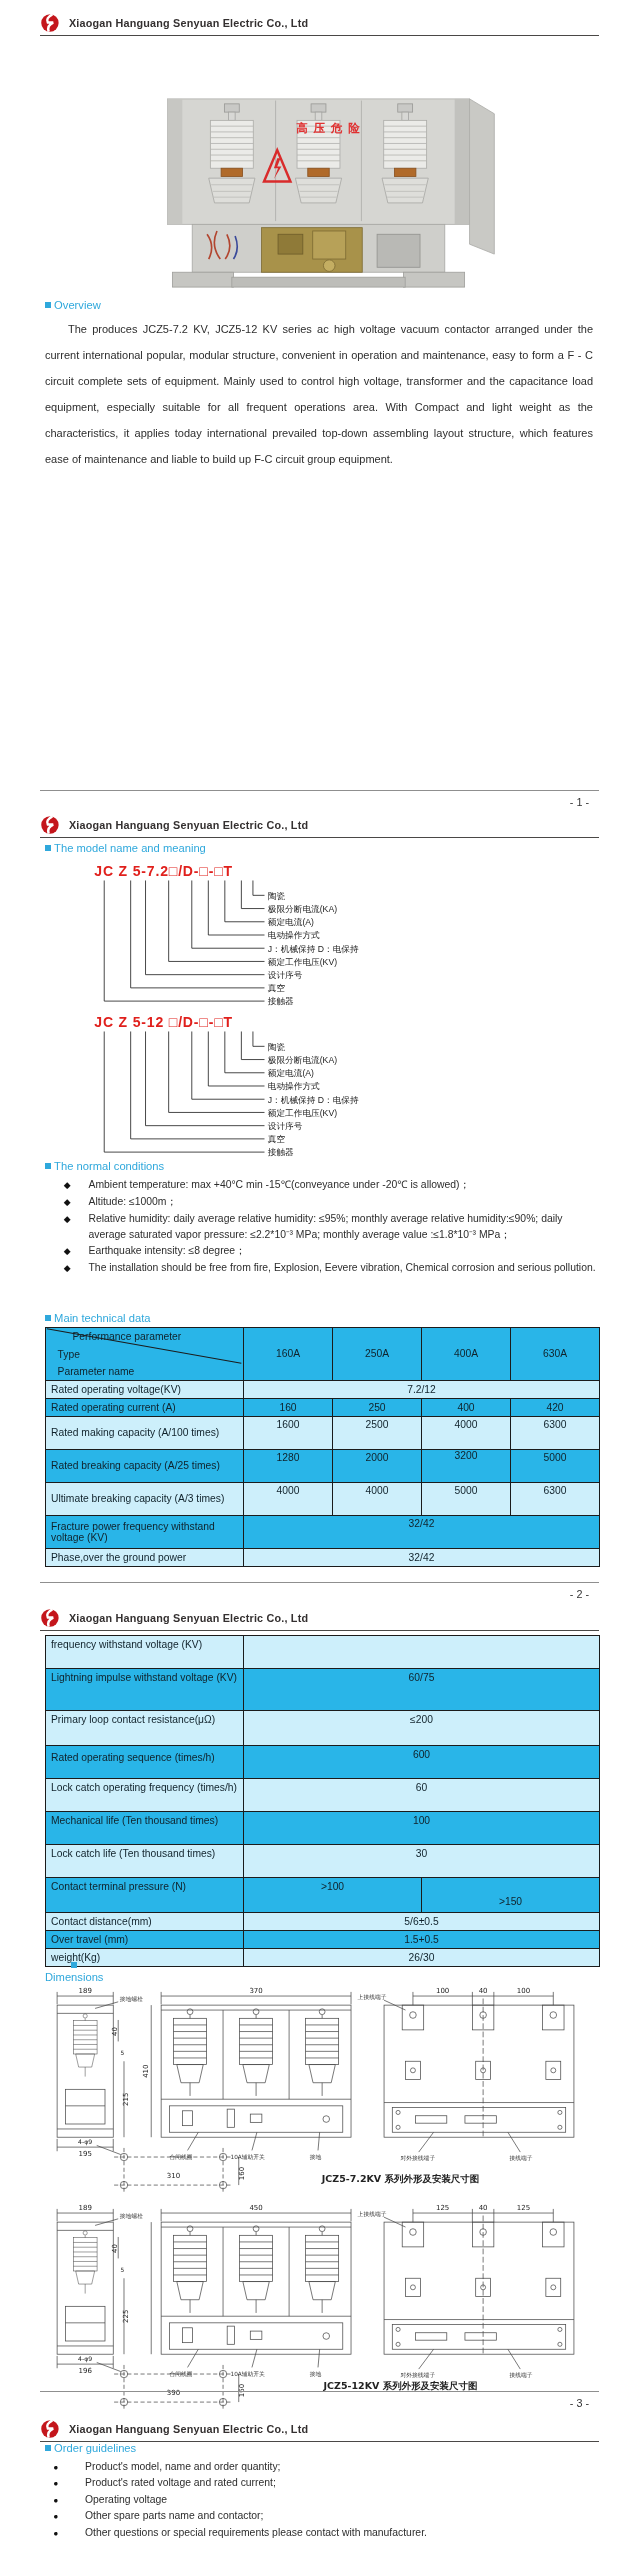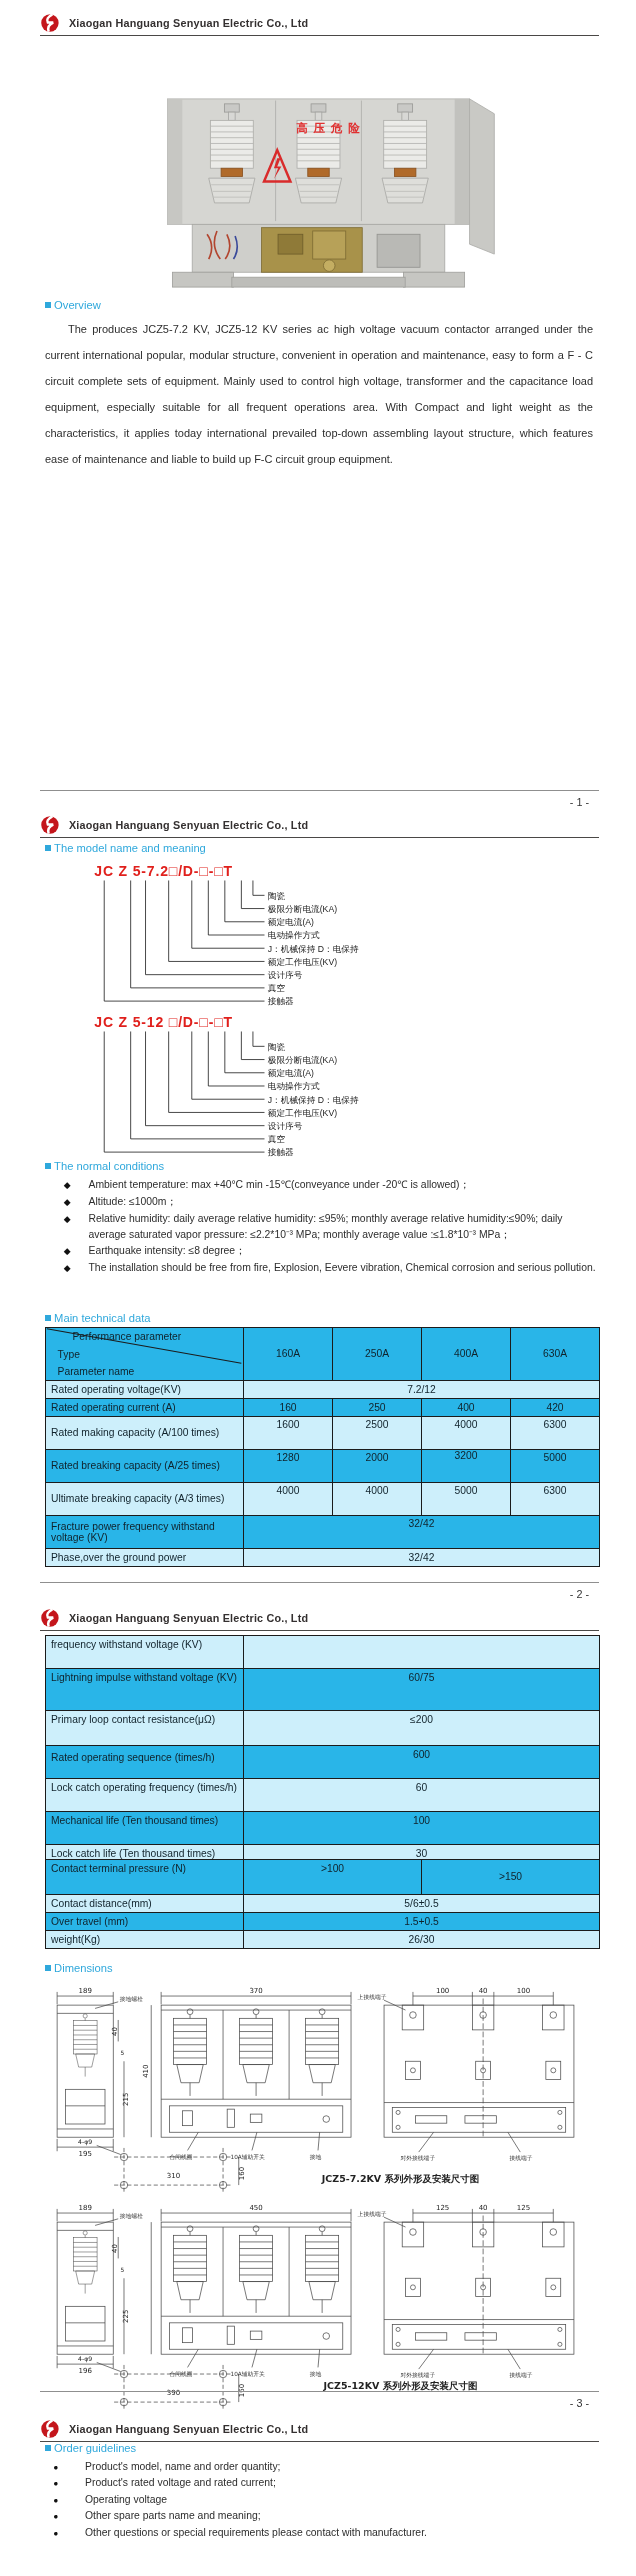--- a/index.html
+++ b/index.html
@@ -282,45 +282,45 @@
       <td class="val" colspan="4" style="vertical-align:top;padding-top:2.5px">600</td>
     </tr>
     <tr class="light" style="height:33px">
       <td class="lab" style="vertical-align:top;padding-top:2.5px">Lock catch operating frequency (times/h)</td>
       <td class="val" colspan="4" style="vertical-align:top;padding-top:2.5px">60</td>
     </tr>
     <tr class="dark" style="height:33px">
       <td class="lab" style="vertical-align:top;padding-top:2.5px">Mechanical life (Ten thousand times)</td>
       <td class="val" colspan="4" style="vertical-align:top;padding-top:2.5px">100</td>
     </tr>
-    <tr class="light" style="height:15px">
+    <tr class="light" style="height:33px">
       <td class="lab" style="vertical-align:top;padding-top:2.5px">Lock catch life (Ten thousand times)</td>
       <td class="val" colspan="4" style="vertical-align:top;padding-top:2.5px">30</td>
     </tr>
     <tr class="dark" style="height:35px">
       <td class="lab" style="vertical-align:top;padding-top:2.5px">Contact terminal pressure (N)</td>
       <td class="val" colspan="2" style="vertical-align:top;padding-top:2.5px">&gt;100</td>
-      <td class="val" colspan="2" style="vertical-align:top;padding-top:11px">&gt;150</td>
+      <td class="val" colspan="2" style="vertical-align:top;padding-top:18px">&gt;150</td>
     </tr>
     <tr class="light" style="height:18px">
       <td class="lab">Contact distance(mm)</td>
       <td class="val" colspan="4">5/6±0.5</td>
     </tr>
     <tr class="dark" style="height:18px">
       <td class="lab">Over travel (mm)</td>
       <td class="val" colspan="4">1.5+0.5</td>
     </tr>
     <tr class="light" style="height:18px">
       <td class="lab">weight(Kg)</td>
       <td class="val" colspan="4">26/30</td>
     </tr>
   </tbody>
     </table>
 
-  <div class="sec" style="top:1962px;">
+  <div class="sec" style="top:1962px;flex-direction:column;">
     <span class="sq"></span>
     <span>Dimensions</span>
   </div>
 
   <svg class="abs" style="top:1982px;left:45px;" width="546" height="213" viewBox="0 0 660 258">
     <defs>
       <g id="vi">
         <circle cx="0" cy="-4" r="3.5"></circle>
         <line x1="0" y1="0" x2="0" y2="4"></line>
         <rect x="-20" y="4" width="40" height="56"></rect>
@@ -469,18 +469,18 @@
   </div>
 
   <div class="sec" style="top:2442px;">
     <span class="sq"></span>
     <span>Order guidelines</span>
   </div>
   <div class="olist" style="top:2459px;">
     <div class="oitem">Product's model, name and order quantity;</div>
     <div class="oitem">Product's rated voltage and rated current;</div>
     <div class="oitem">Operating voltage</div>
-    <div class="oitem">Other spare parts name and meaning;</div>
+    <div class="oitem">Other spare parts name and contactor;</div>
     <div class="oitem">Other questions or special requirements please contact with manufacturer.</div>
   </div>
 
 </div>
 
 
 </body></html>

